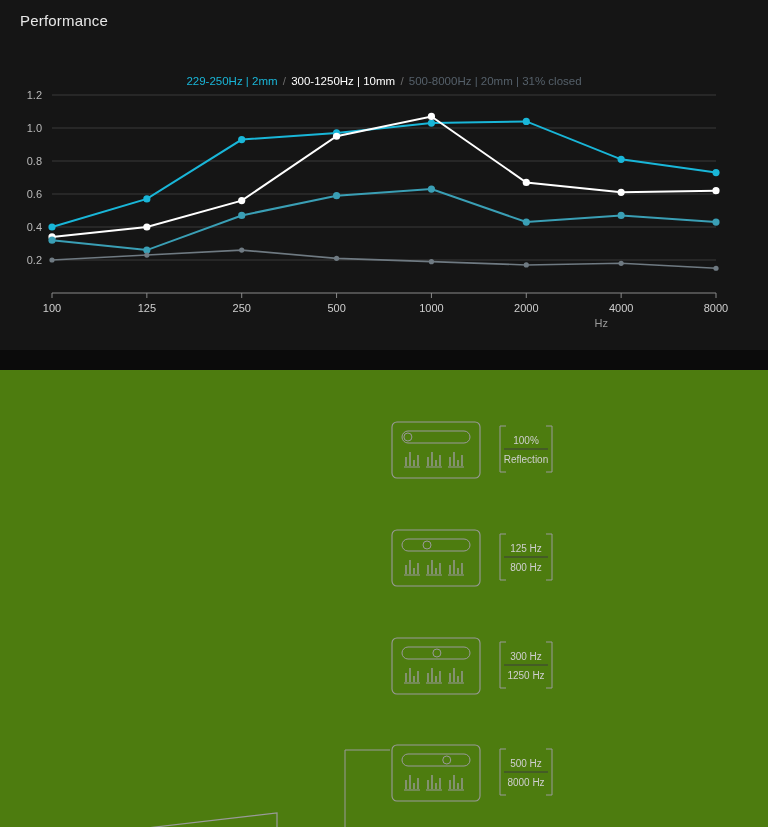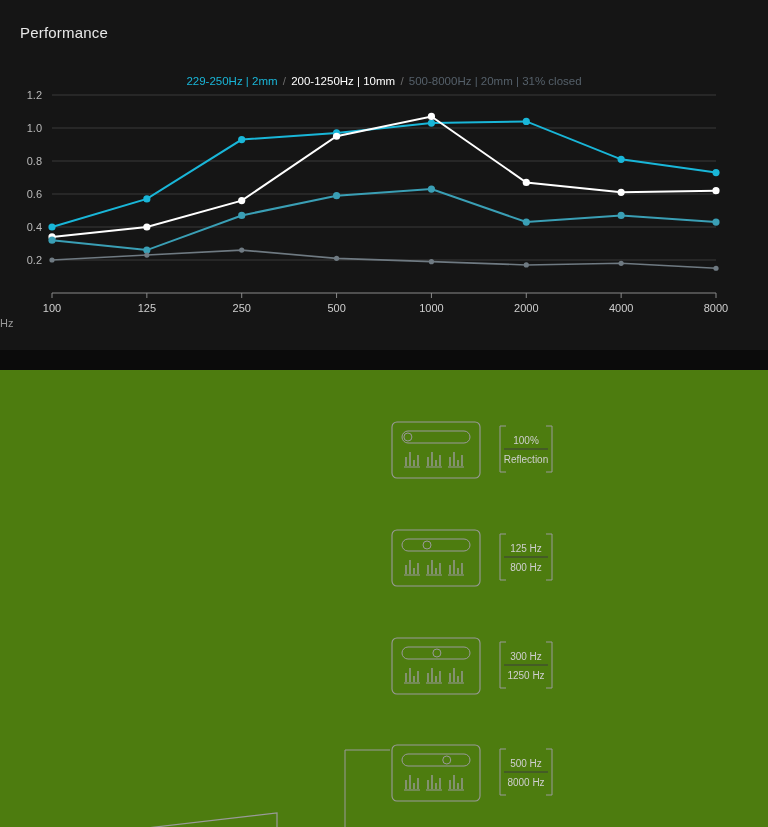--- a/index.html
+++ b/index.html
@@ -17,21 +17,20 @@
   }
 
   
   .page-title {
     position: absolute;
     left: 20px;
     top: 12px;
     font-size: 15px;
     color: #e8e8e8;
     letter-spacing: 0.2px;
-    margin-top: 12px;
   }
 
   
   .chart-panel {
     position: absolute;
     left: 0;
     top: 0;
     width: 768px;
     height: 350px;
     background: #151515;
@@ -57,21 +56,21 @@
     left: 0;
     top: 0;
     width: 768px;
     height: 350px;
   }
   .axis-label-x {
     position: absolute;
     left: 0;
     top: 317px;
     width: 608px;
-    text-align: left;
+    text-align: right;
     font-size: 11px;
     color: #9a9a9a;
   }
 
   svg.chart { display: block; }
 
   
   .diagram {
     position: absolute;
     left: 0;
@@ -84,21 +83,21 @@
 </head>
 <body>
 
 <div class="chart-panel">
 
   <div class="page-title">Performance</div>
 
   <div class="legend">
     <span class="lg-a">229-250Hz | 2mm</span>
     <span class="sep">/</span>
-    <span class="lg-b">200-1250Hz | 10mm</span>
+    <span class="lg-b">300-1250Hz | 10mm</span>
     <span class="sep">/</span>
     <span class="lg-c">500-8000Hz | 20mm | 31% closed</span>
   </div>
 
   <div class="plot-wrap">
     <svg class="chart" id="chart-svg" width="768" height="340">
         <line x1="52" y1="260" x2="716" y2="260" stroke="#3a3a3a" stroke-width="1"></line>
         <text x="42" y="264" fill="#b9b9b9" font-size="11" text-anchor="end" font-family="&quot;Liberation Sans&quot;, sans-serif">0.2</text>
         <line x1="52" y1="227" x2="716" y2="227" stroke="#3a3a3a" stroke-width="1"></line>
         <text x="42" y="231" fill="#b9b9b9" font-size="11" text-anchor="end" font-family="&quot;Liberation Sans&quot;, sans-serif">0.4</text>

